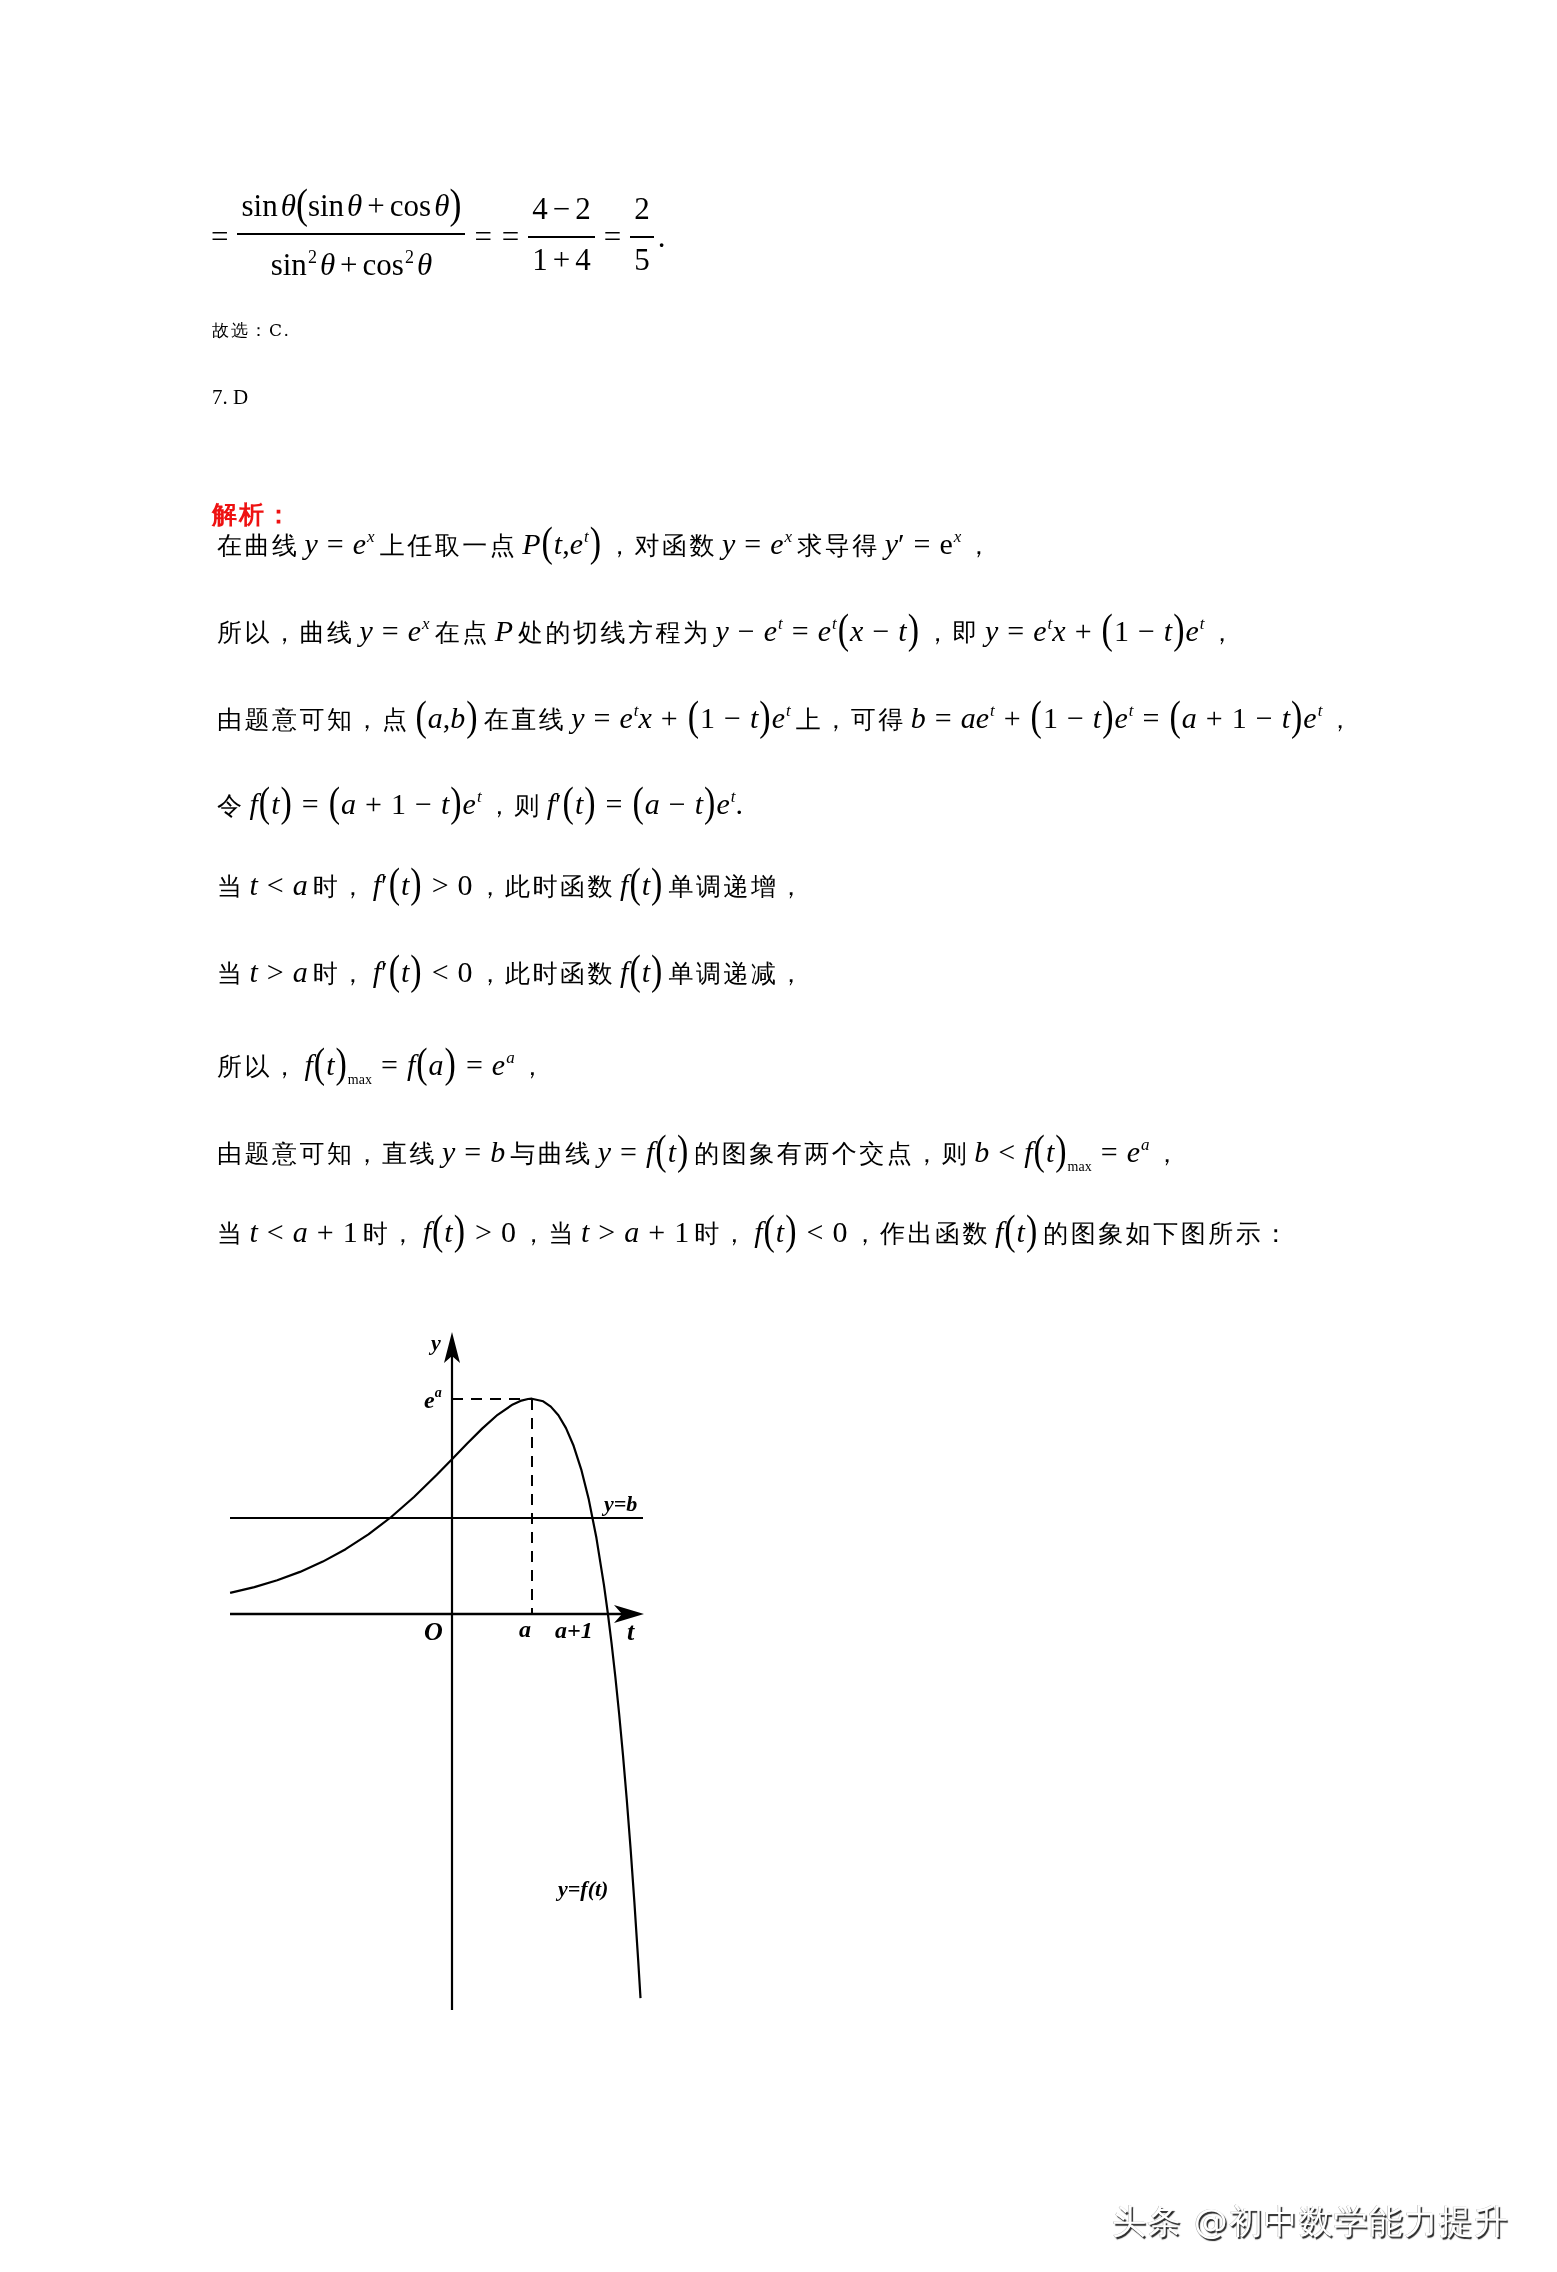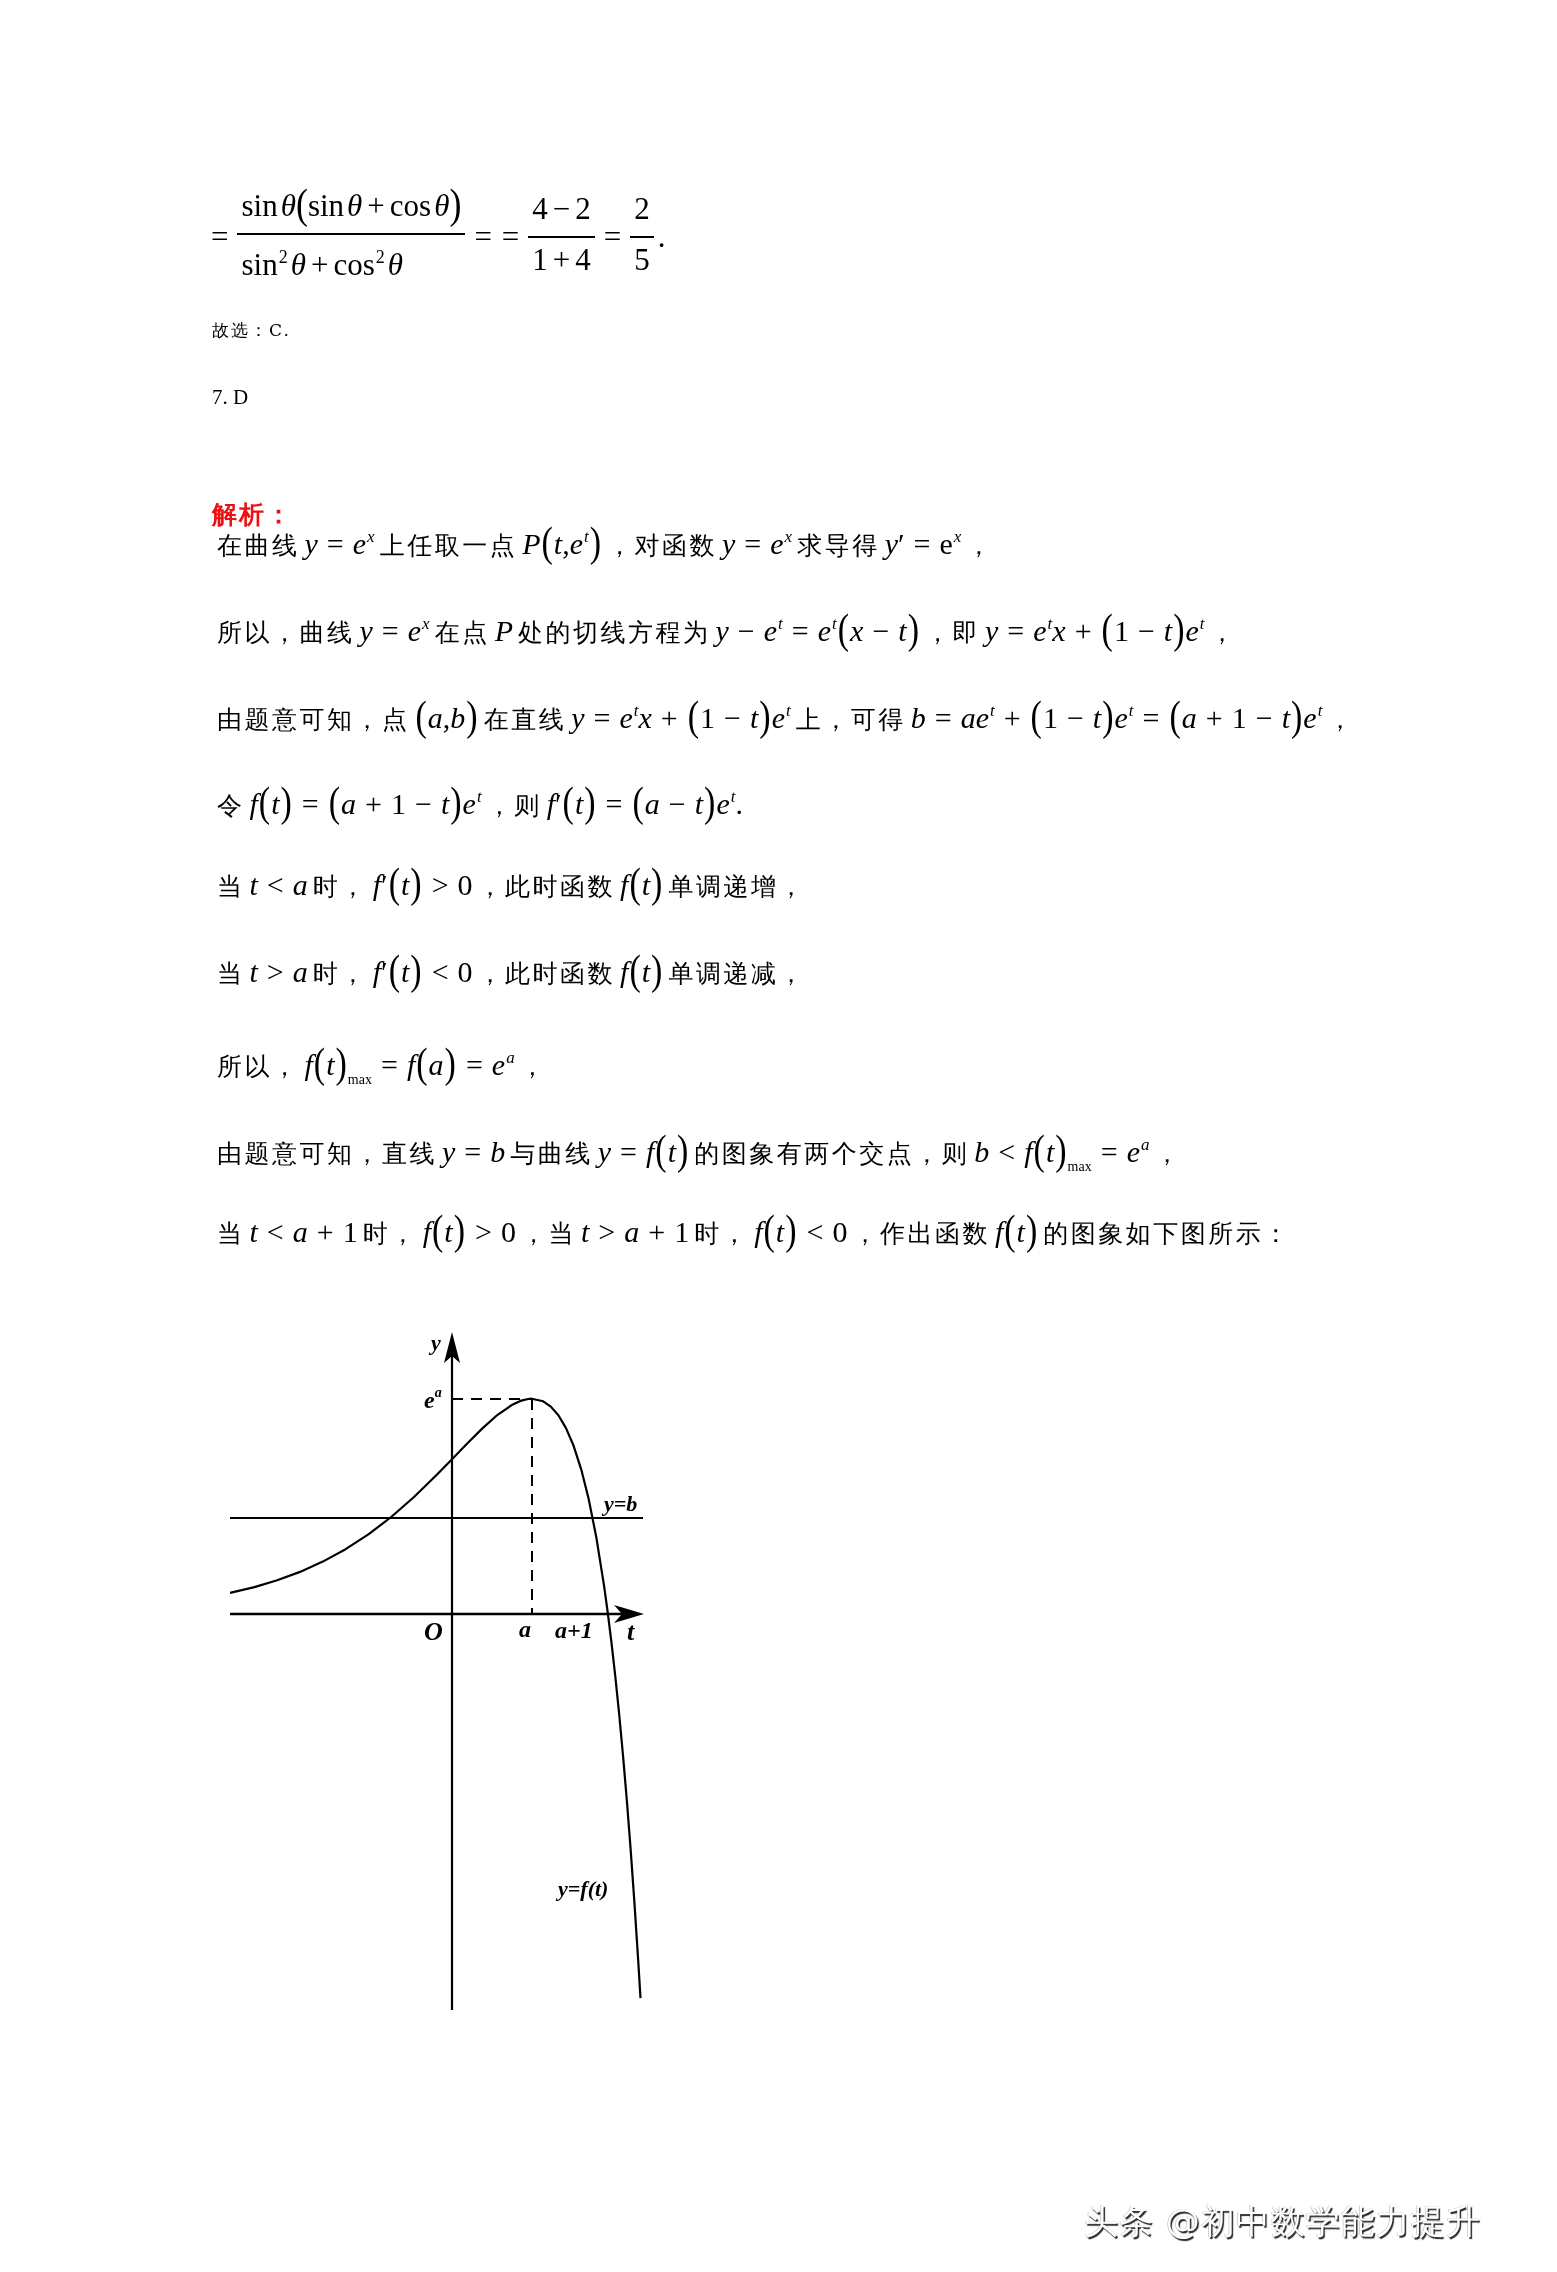--- a/index.html
+++ b/index.html
@@ -5,21 +5,21 @@
   html, body { margin: 0; padding: 0; }
   body {
     width: 1557px; height: 2272px; position: relative; overflow: hidden;
     background: #ffffff; color: #000000;
     font-family: "DejaVu Serif", "Liberation Serif", serif;
   }
   .abs { position: absolute; white-space: nowrap; }
 
   
   .formula { position: absolute; left: 206px; top: 192px; height: 90px; display: flex; align-items: center; white-space: nowrap; }
-  .frac { display: inline-flex; flex-direction: column; align-items: flex-start; vertical-align: middle; margin: 0 4px; }
+  .frac { display: inline-flex; flex-direction: column; align-items: center; vertical-align: middle; margin: 0 4px; }
   .frac .num, .frac .den { display: block; line-height: 44px; padding: 0 4px; white-space: nowrap; }
   .frac .bar { align-self: stretch; height: 2px; background: #000; }
   .k-fr  { font-family: "Liberation Serif", serif; font-size: 31px; }
   .k-fi  { font-family: "Liberation Serif", serif; font-size: 31px; font-style: italic; margin-left: 3px; }
   .k-fop { font-family: "Liberation Serif", serif; font-size: 31px; margin: 0 5px; }
   .k-fp  { font-family: "Liberation Serif", serif; font-size: 36px; display: inline-block; transform: scaleY(1.15); font-weight: 300; }
   .k-frsup { font-family: "Liberation Serif", serif; font-size: 18px; vertical-align: 12px; margin-left: 1px; }
 
   
   .line { position: absolute; left: 212px; height: 44px; line-height: 44px; white-space: nowrap; }
@@ -33,21 +33,21 @@
 
   .plain-cn { font-family: "DejaVu Serif", serif; font-size: 17px; letter-spacing: 2px; }
   .num-label { font-family: Liberation Serif, serif; font-size: 21px; }
   .red-label { font-family: "DejaVu Serif", serif; font-size: 25px; font-weight: bold; color: #ee1111; letter-spacing: 2px; }
 
   
   .fig { position: absolute; left: 220px; top: 1320px; }
   .fig-text { font-family: "Liberation Serif", serif; font-weight: bold; font-style: italic; fill: #000; }
 
   .watermark {
-    position: absolute; left: 1084px; top: 2199px; font-size: 34px; color: #ffffff;
+    position: absolute; left: 1112px; top: 2199px; font-size: 34px; color: #ffffff;
     font-family: "DejaVu Sans", sans-serif; letter-spacing: 1px;
     text-shadow: 1.5px 1.5px 1px rgba(0,0,0,0.85), -0.5px -0.5px 0 rgba(0,0,0,0.35);
     text-align: center;
   }
 </style>
 </head>
 <body>
 
 <div class="formula">
     <span class="k-fop">=</span>

